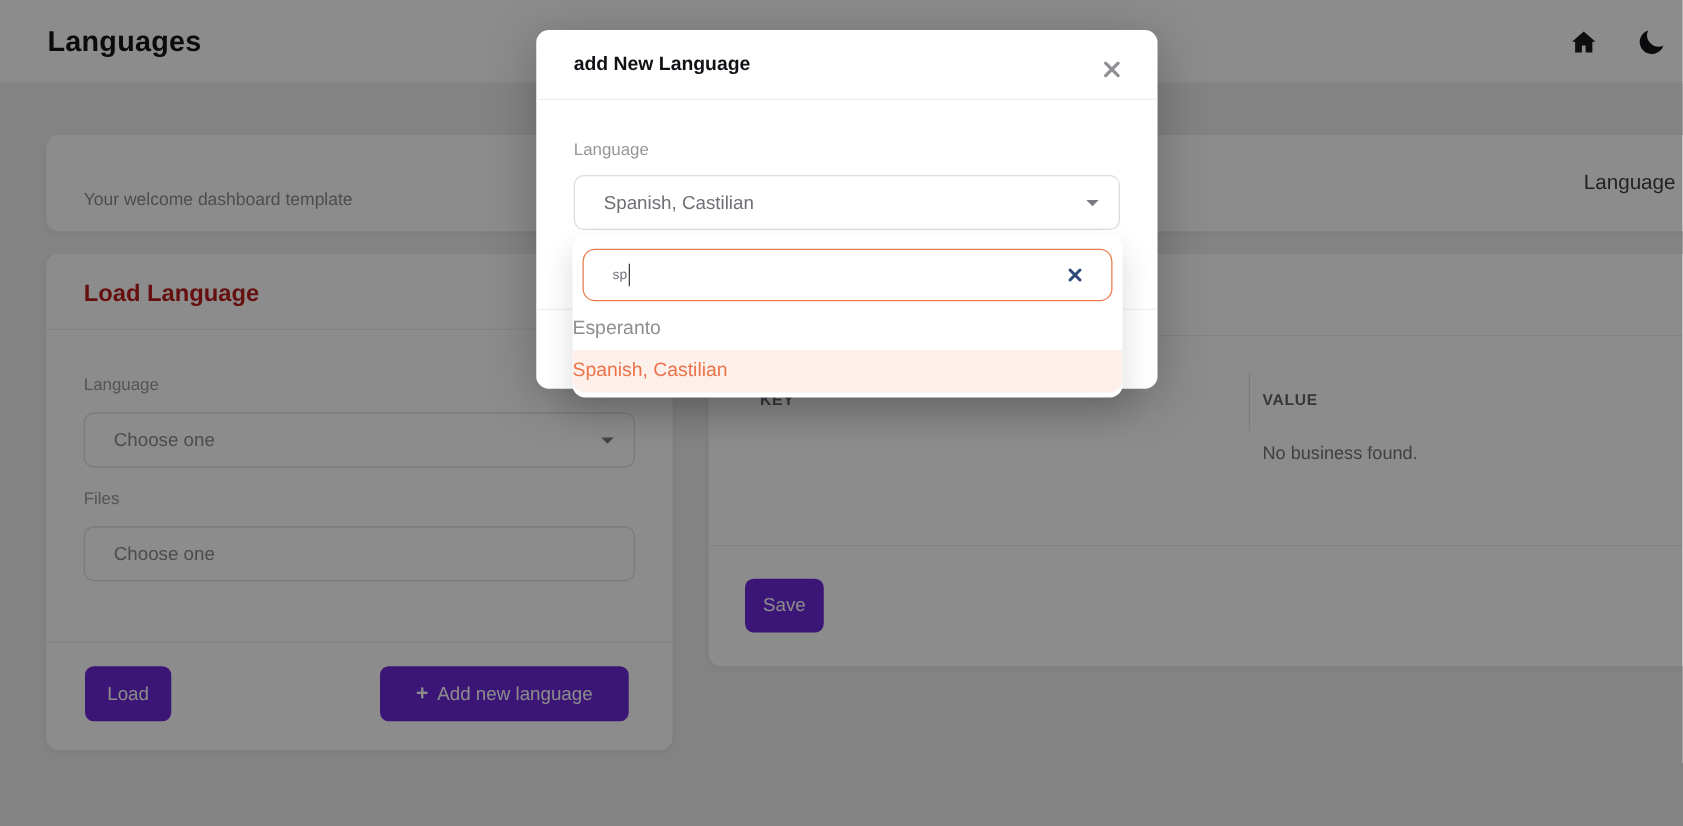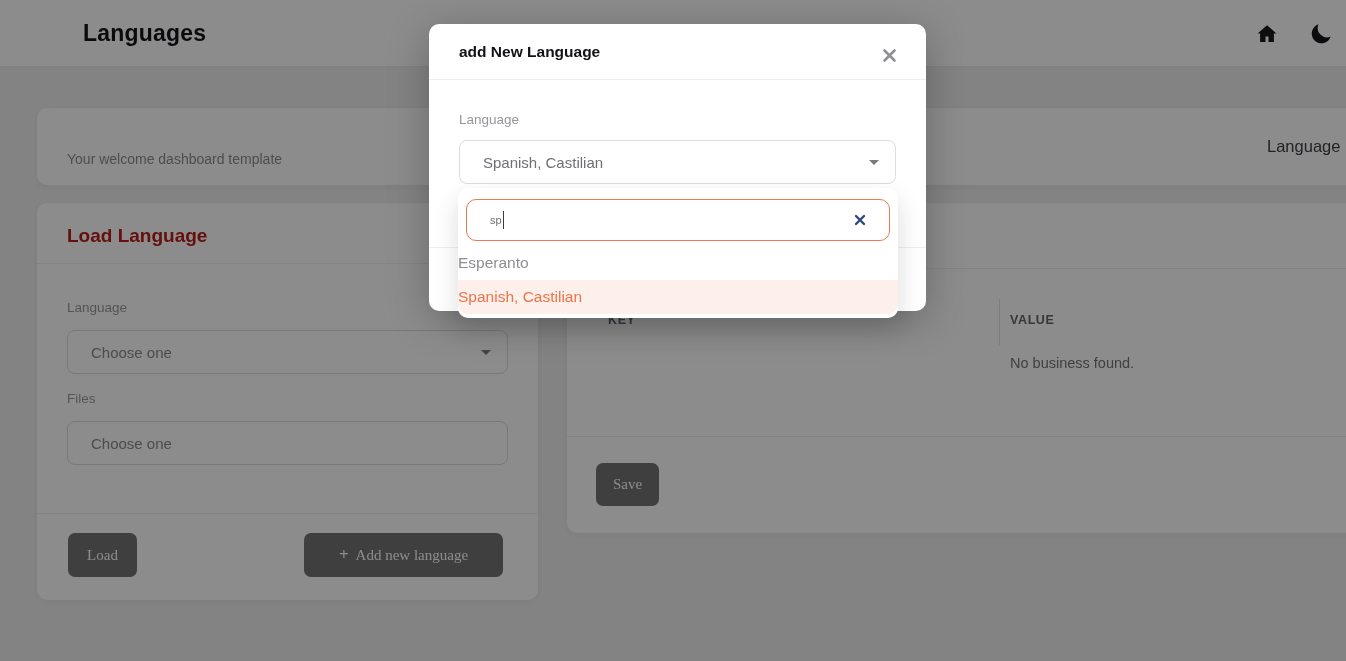--- a/index.html
+++ b/index.html
@@ -8,21 +8,21 @@
     position:relative; overflow:hidden;
     background:#efefef;
     font-family:"Liberation Sans", sans-serif;
     -webkit-font-smoothing:antialiased;
   }
 
   
   .topbar {
     position:absolute; left:0; top:0; width:1346px; height:67px;
     background:#ffffff; border-bottom:1px solid #ececec;
-    display:flex; align-items:center;padding-left:45px;
+    display:flex; align-items:center;
   }
   .topbar-title {
     margin-left:38px; font-size:23px; font-weight:bold; color:#15151a;
     letter-spacing:.2px;
   }
   .topbar-icons { position:absolute; right:8px; top:0; height:67px; display:flex; align-items:center; gap:28px; padding-right:4px; }
   .icon-btn { width:26px; height:26px; display:flex; align-items:center; justify-content:center; cursor:pointer; }
 
   
   .card {
@@ -45,22 +45,22 @@
     position:absolute; height:44px; border:1px solid #dcdce0; border-radius:8px;
     background:#fff; display:flex; align-items:center; padding:0 16px 0 23px;
     font-size:15px; color:#8a8a90; cursor:pointer;
   }
   .caret {
     position:absolute; right:16px; top:50%; margin-top:-2px;
     width:0; height:0; border-left:5px solid transparent; border-right:5px solid transparent;
     border-top:5px solid #7a7a80;
   }
   .btn {
-    position:absolute; border:none; border-radius:7px; background:#737373; color:#fdfdfd;
-    font-size:15px; font-family:Liberation Serif, serif; cursor:pointer;
+    position:absolute; border:none; border-radius:7px; background:#6d28d9; color:#fdfdfd;
+    font-size:15px; font-family:Liberation Sans, sans-serif; cursor:pointer;
     display:flex; align-items:center; justify-content:center; gap:7px;
   }
   .btn .plus-glyph { font-size:17px; font-weight:bold; line-height:1; position:relative; top:-1px; }
 
   
   .kv-card { left:567px; top:203px; width:813px; height:330px; }
   .kv-col-header { position:absolute; font-size:12.5px; font-weight:bold; color:#63636c; letter-spacing:.6px; }
   .kv-vline { position:absolute; left:432px; top:96px; width:1px; height:46px; background:#e2e2e6; }
   .kv-empty { position:absolute; left:443px; top:152px; font-size:14.5px; color:#75757b; }
 

